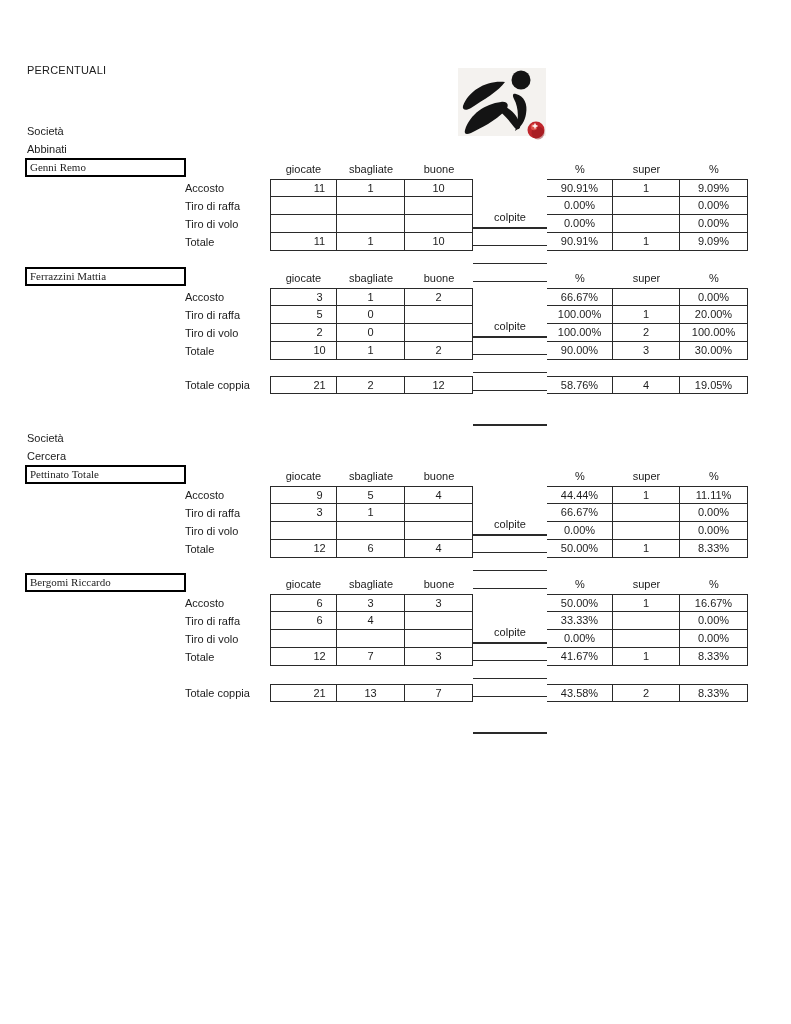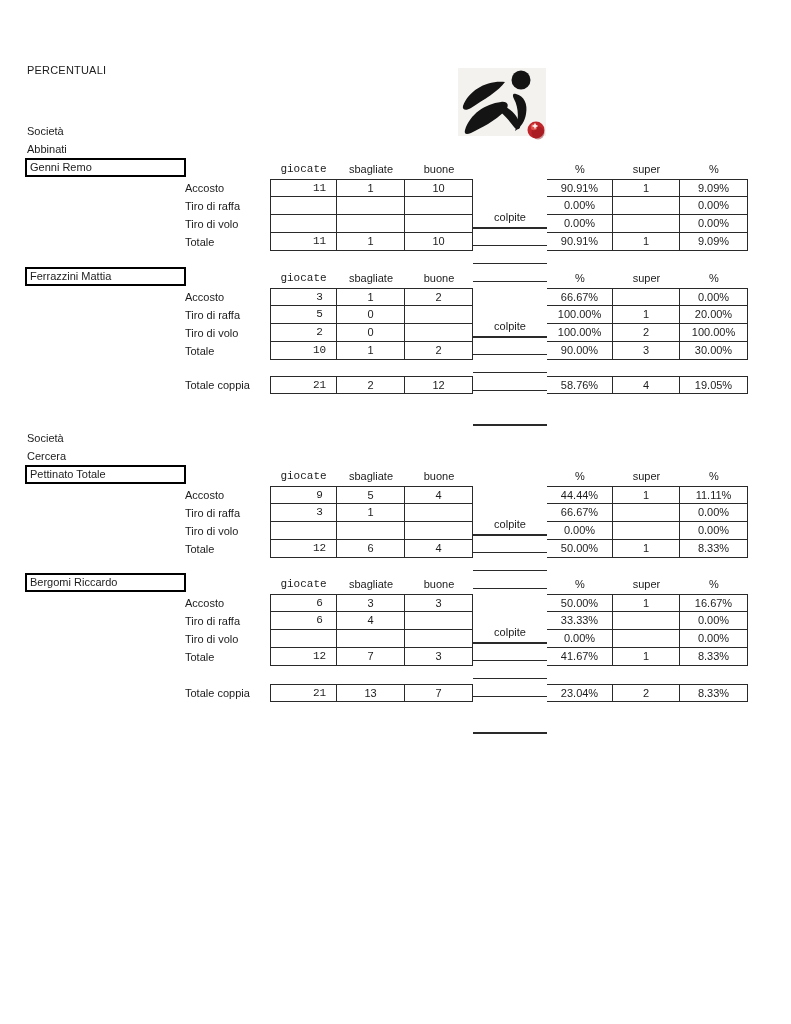--- a/index.html
+++ b/index.html
@@ -17,20 +17,21 @@
   .soc{height:18px;line-height:18px;}
   .namebox{
     box-sizing:border-box;
     width:161px;height:19px;
     border:2px solid #000;
     line-height:15px;
     padding:0 3px;
     background:#fff;
     overflow:hidden;
     white-space:nowrap;
+    font-family:Liberation Serif, serif;
   }
   
   .tbl{}
   .hdr,.row{display:flex;height:18px;}
   .rlabel{
     box-sizing:border-box;
     width:85px;
     line-height:18px;
     text-align:left;
     white-space:nowrap;
@@ -43,21 +44,21 @@
   .cell{
     box-sizing:border-box;
     border-right:1px solid #2a2a2a;
     border-bottom:1px solid #2a2a2a;
     line-height:16px;
     text-align:center;
     overflow:hidden;
   }
   .cell.c0{border-left:1px solid #2a2a2a;padding-left:32px;}
   .tbody .row:first-child .cell{border-top:1px solid #2a2a2a;}
-  .c0{width:67px;font-family:Liberation Mono, monospace;}
+  .c0{width:67px;}
   .c1{width:68px;}
   .c2{width:68px;}
   .c3{width:74px;margin-top:48px;}
   .c4{width:66px;}
   .c5{width:67px;}
   .c6{width:68px;}
   .logo{width:95px;height:78px;}
 </style>
 </head>
 <body>
@@ -331,20 +332,20 @@
     </div>
 
   <div class="abs tbl" style="left:185px;top:684px">
       <div class="tbody">
         <div class="row">
           <div class="rlabel">Totale coppia</div>
           <div class="cell c0">21</div>
           <div class="cell c1">13</div>
           <div class="cell c2">7</div>
           <div class="cell c3">4</div>
-          <div class="cell c4">23.04%</div>
+          <div class="cell c4">43.58%</div>
           <div class="cell c5">2</div>
           <div class="cell c6">8.33%</div>
         </div>
       </div>
     </div>
 
 </div>
 
 </body></html>

